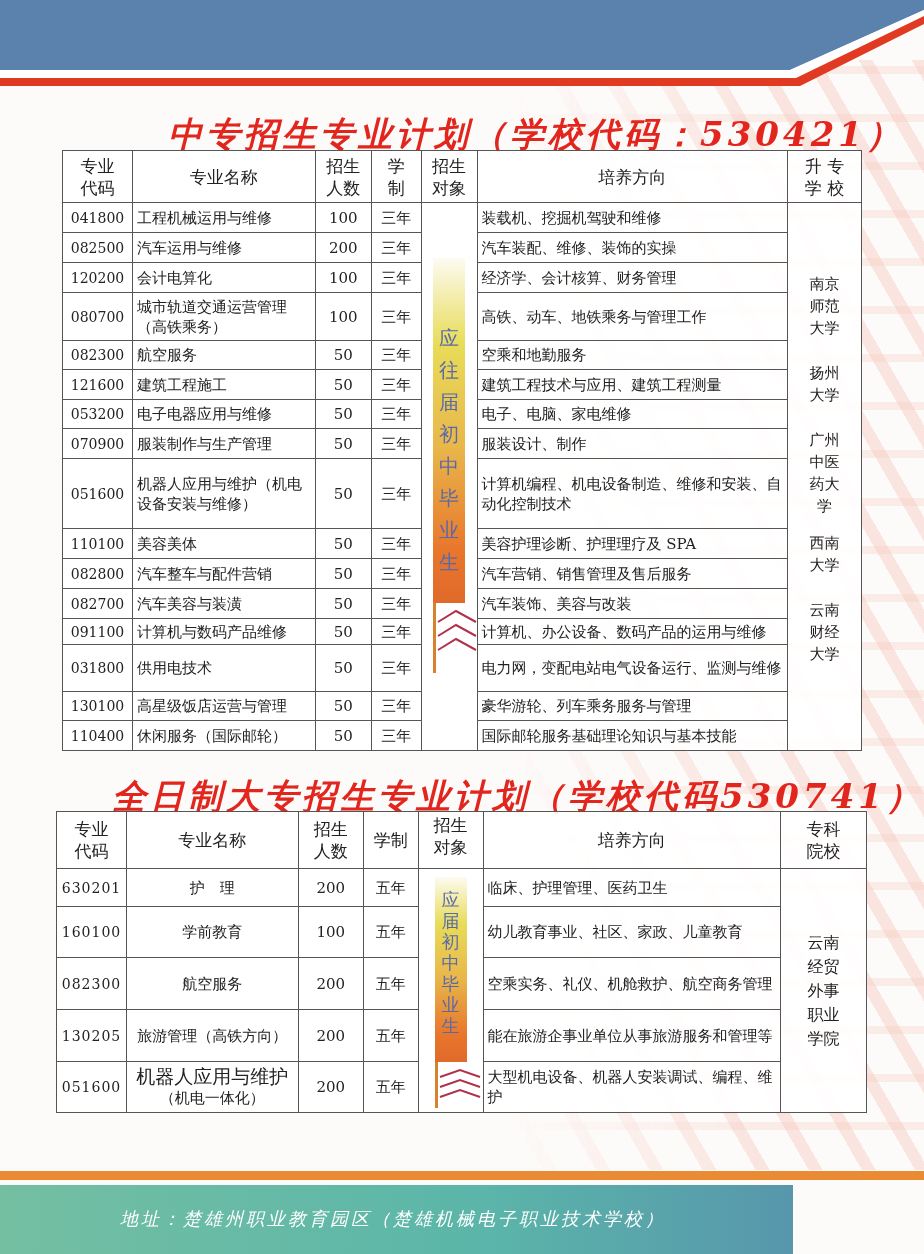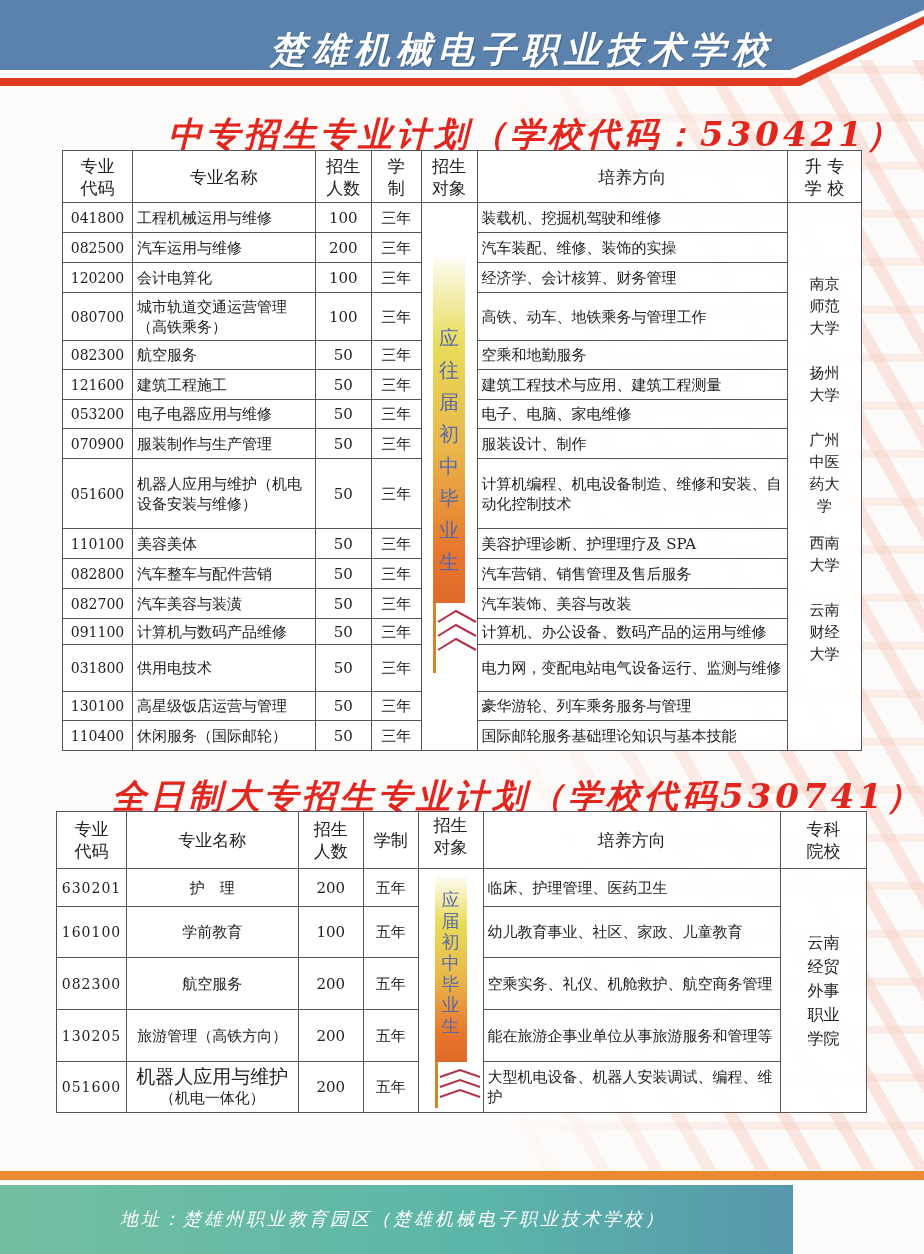--- a/index.html
+++ b/index.html
@@ -34,21 +34,20 @@
 <body>
 
 <div class="bg-grid"></div>
 
 <div class="header">
   <svg width="924" height="90" viewBox="0 0 924 90">
     <polygon points="0,0 924,0 924,10 790,70 0,70" fill="#5a82ad"></polygon>
     <polygon points="0,70 790,70 924,10 924,16 796,78 0,78" fill="#ffffff"></polygon>
     <polygon points="0,78 796,78 924,16 924,24 800,86 0,86" fill="#e03a22"></polygon>
   </svg>
-  <div class="school-title">楚雄机械电子职业技术学校</div>
 </div>
 
 <div class="sec-title" style="left:168px; top:112px;">中专招生专业计划（学校代码：530421）</div>
 
 <table class="t1" style="left:62px; top:150px; width:800px;">
   <colgroup>
     <col style="width:70px">
       <col style="width:183px">
       <col style="width:56px">
       <col style="width:50px">

